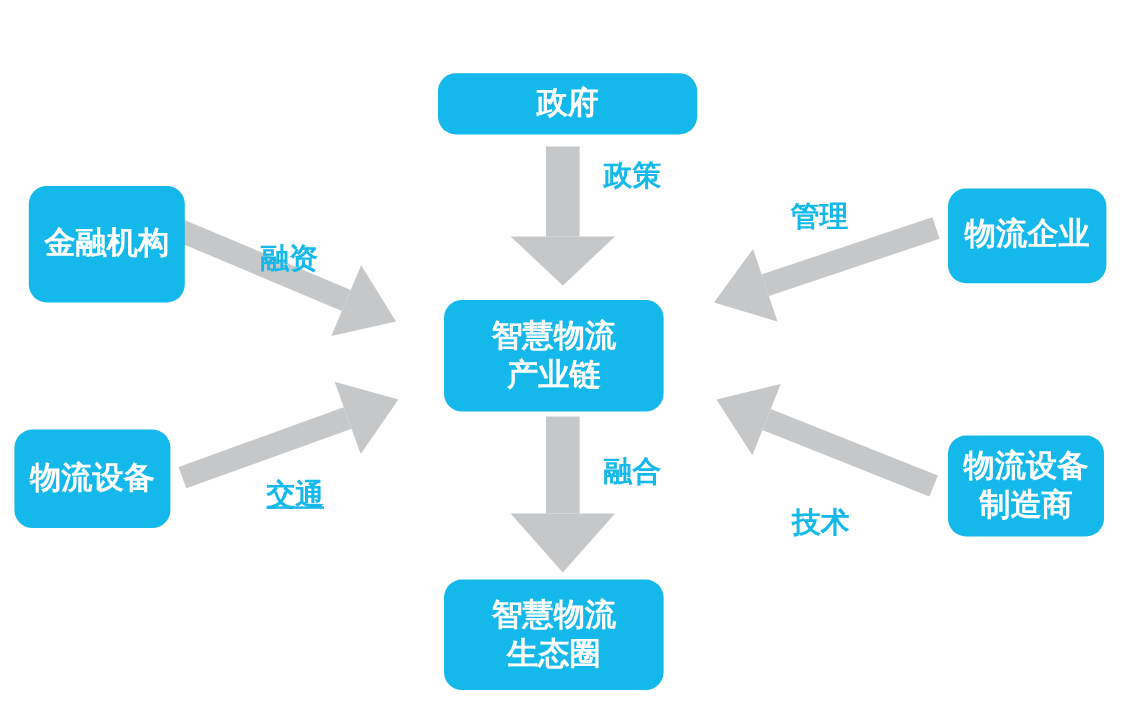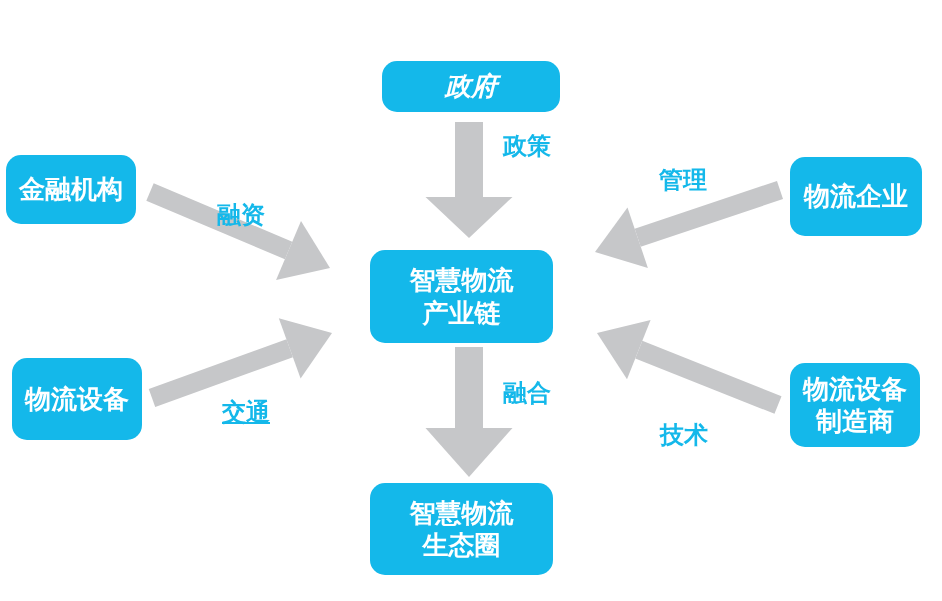--- a/index.html
+++ b/index.html
@@ -38,24 +38,24 @@
     border-radius: 15px;
     display: flex;
     align-items: center;
     justify-content: center;
     text-align: center;
     font-weight: bold;
     font-size: 26px;
     line-height: 1.25;
     white-space: pre-line;
   }
-  .node-government   { left: 382px; top: 61px;  width: 178px; height: 51px; font-style: italic; }
-  .node-financial    { left: 6px;  top: 155px; width: 130px; height: 69px; }
+  .node-government   { left: 365px; top: 61px;  width: 216px; height: 51px; }
+  .node-financial    { left: 24px;  top: 155px; width: 130px; height: 97px; }
   .node-resources    { left: 12px;  top: 358px; width: 130px; height: 82px; }
-  .node-enterprise   { left: 790px; top: 157px; width: 132px; height: 79px; }
+  .node-enterprise   { left: 790px; top: 157px; width: 132px; height: 79px; font-family: Liberation Mono, monospace; }
   .node-manufacturer { left: 790px; top: 363px; width: 130px; height: 84px; }
   .node-chain        { left: 370px; top: 250px; width: 183px; height: 93px; }
   .node-ecosystem    { left: 370px; top: 483px; width: 183px; height: 92px; }
   .edge-label {
     position: absolute;
     z-index: 3;
     color: var(--edge-label);
     font-weight: bold;
     font-size: 24px;
     white-space: nowrap;

